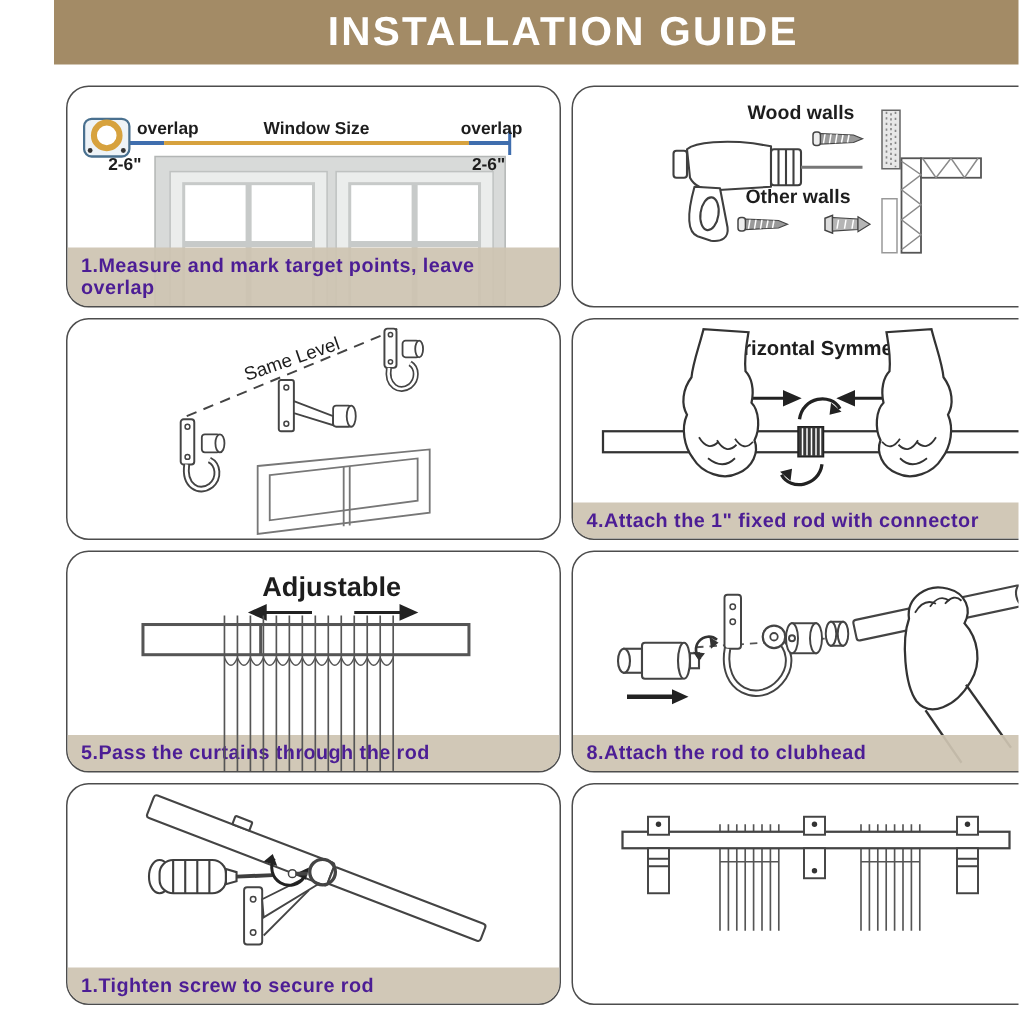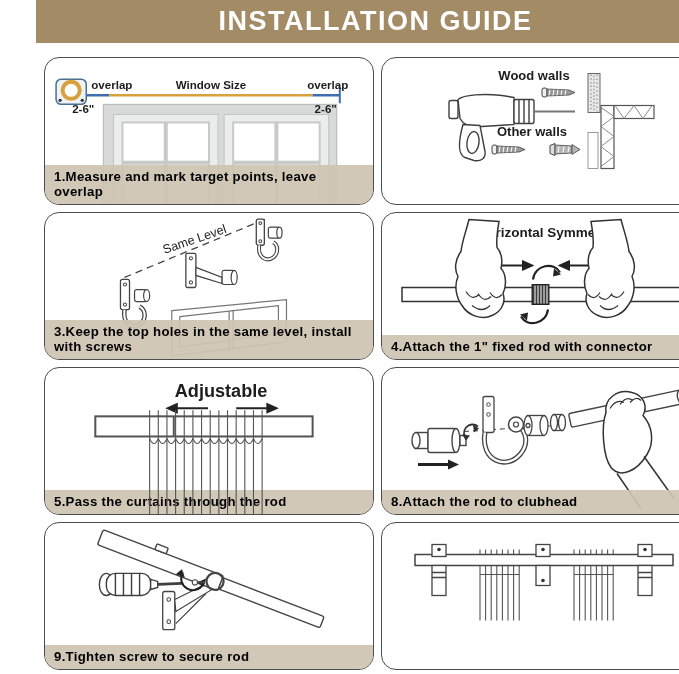--- a/index.html
+++ b/index.html
@@ -18,21 +18,21 @@
     gap:7px; padding:14px 0 0 8px;
   }
   .panel {
     position:relative; box-sizing:border-box; background:#ffffff;
     border:1.6px solid #4d4d4d; border-radius:15px; overflow:hidden;
   }
   .panel svg.art { position:absolute; left:0; top:0; width:100%; height:100%; z-index:0; }
   .panel svg.overlay { position:absolute; left:0; top:0; width:100%; height:100%; z-index:2; pointer-events:none; }
   .caption {
     position:absolute; left:0; right:0; bottom:0; z-index:1;
-    background:rgba(206,196,177,0.93); color:#000000;
+    background:rgba(206,196,177,0.93); color:#4c1d95;
     font-size:13.2px; font-weight:bold; line-height:1.14; letter-spacing:0.3px;
     padding:4px 9px 5px 9px;
   }
   svg text { font-family:"Liberation Sans", sans-serif; fill:#1d1d1d; }
   .lbl  { font-size:11.5px; font-weight:bold; }
   .lbl2 { font-size:13px; font-weight:bold; }
   .lbl3 { font-size:12.5px; }
   .lbl4 { font-size:13.5px; font-weight:bold; }
   .lbl5 { font-size:18px; font-weight:bold; }
 </style>
@@ -196,23 +196,20 @@
           <circle cx="4" cy="4" r="1.4" fill="none" stroke="#444444"></circle>
           <circle cx="4" cy="22" r="1.4" fill="none" stroke="#444444"></circle>
           <path d="M3,26 C1,38 10,43 17,38 C22,34 22,26 17,23" fill="none" stroke="#444444" stroke-width="4"></path>
           <path d="M3,26 C1,38 10,43 17,38 C22,34 22,26 17,23" fill="none" stroke="#ffffff" stroke-width="1.8"></path>
           <g transform="translate(12,8)">
             <rect x="0" y="0" width="11" height="11" rx="2" fill="#ffffff" stroke="#444444" stroke-width="1.2"></rect>
             <ellipse cx="11" cy="5.5" rx="2.6" ry="5.5" fill="#ffffff" stroke="#444444" stroke-width="1.2"></ellipse>
           </g>
         </g>
       </svg>
-      <div class="caption">
-        <span>3.Keep the top holes in the same level, install with screws</span>
-      </div>
     </section>
 
     <section class="panel">
       <svg class="art" viewBox="0 0 326 145">
         <text class="lbl4" x="163" y="23" text-anchor="middle">Horizontal Symmetry</text>
 
         <g stroke="#222222" stroke-width="2" fill="#222222">
           <line x1="112" y1="52" x2="141" y2="52"></line>
             <polygon points="141,48 150,52 141,56"></polygon>
           <line x1="216" y1="52" x2="187" y2="52"></line>
@@ -401,21 +398,21 @@
           <path d="M137,49 A11,11 0 1 0 157,61"></path>
           <polygon points="136,46 130,51 139,54" fill="#222222" stroke="none"></polygon>
           <polygon points="158,63 160,55 151,59" fill="#222222" stroke="none"></polygon>
         </g>
         <g>
           <circle cx="149" cy="59" r="2.6" fill="#ffffff" stroke="#444444" stroke-width="1"></circle>
           <line x1="151" y1="59" x2="159" y2="59" stroke="#444444" stroke-width="2.4"></line>
         </g>
       </svg>
       <div class="caption">
-        <span>9.Tighten screw to secure rod</span>
+        <span>1.Tighten screw to secure rod</span>
       </div>
     </section>
 
     <section class="panel">
       <svg class="art" viewBox="0 0 326 145">
 
         <g stroke="#555555" stroke-width="1.1">
           <line x1="98" y1="26" x2="98" y2="97"></line>
             <line x1="103.6" y1="26" x2="103.6" y2="97"></line>
           <line x1="109.2" y1="26" x2="109.2" y2="97"></line>

